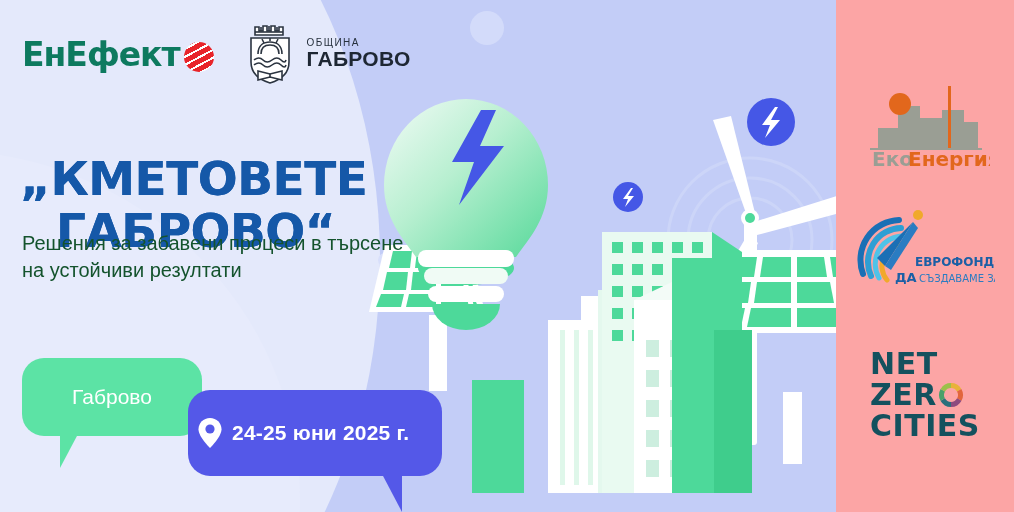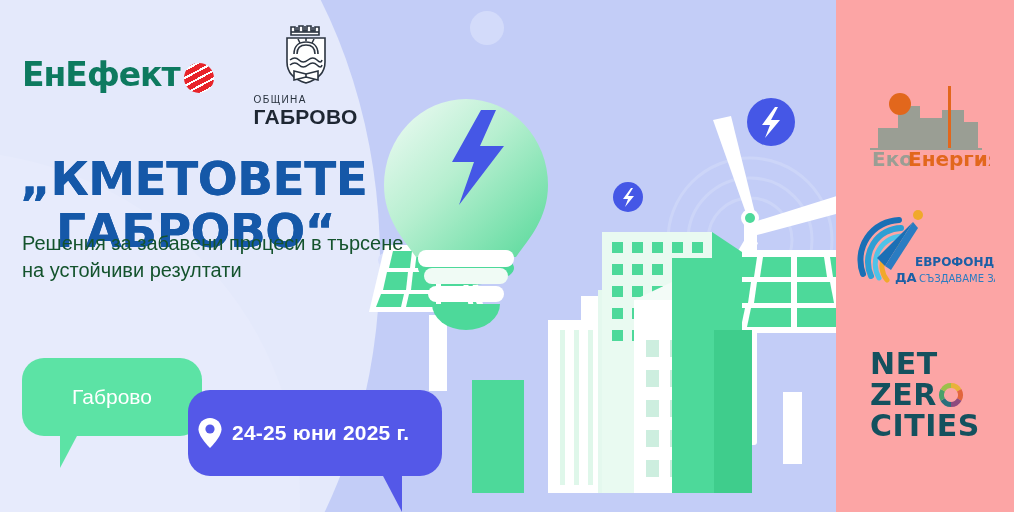--- a/index.html
+++ b/index.html
@@ -33,35 +33,35 @@
   }
   .bg-blob2 {
     position:absolute;
     left:-420px; top:150px;
     width:720px; height:700px;
     border-radius:50%;
     background:#e7ebfc;
   }
 
   
-  .logos { position:absolute; left:22px; top:22px; display:flex; align-items:center; gap:40px; z-index:6;}
+  .logos { position:absolute; left:22px; top:22px; display:flex; align-items:center; gap:28px; z-index:6;}
   .eneffect { display:flex; align-items:center; gap:4px; }
   .eneffect-word {
     font-family:"DejaVu Sans", sans-serif;
     font-size:33px; font-weight:700; color:#0d7a5f;
     letter-spacing:-1px; line-height:1;
   }
   .eneffect-ball {
     width:30px; height:30px; border-radius:50%;
     background:
       repeating-linear-gradient(-28deg, #e8242a 0 5px, #ffffff 5px 7px);
     position:relative; top:3px;
   }
 
-  .gabrovo { display:flex; align-items:center; gap:9px;flex-direction:column; }
+  .gabrovo { display:flex; align-items:center; gap:9px; }
   .coa { width:56px; height:64px; }
   .gab-text { line-height:1.05; }
   .gab-small {
     font-size:10px; font-weight:400; color:#26303c; letter-spacing:1.4px;
   }
   .gab-big {
     font-size:21px; font-weight:700; color:#1e2733; letter-spacing:.3px;
   }
 
   

